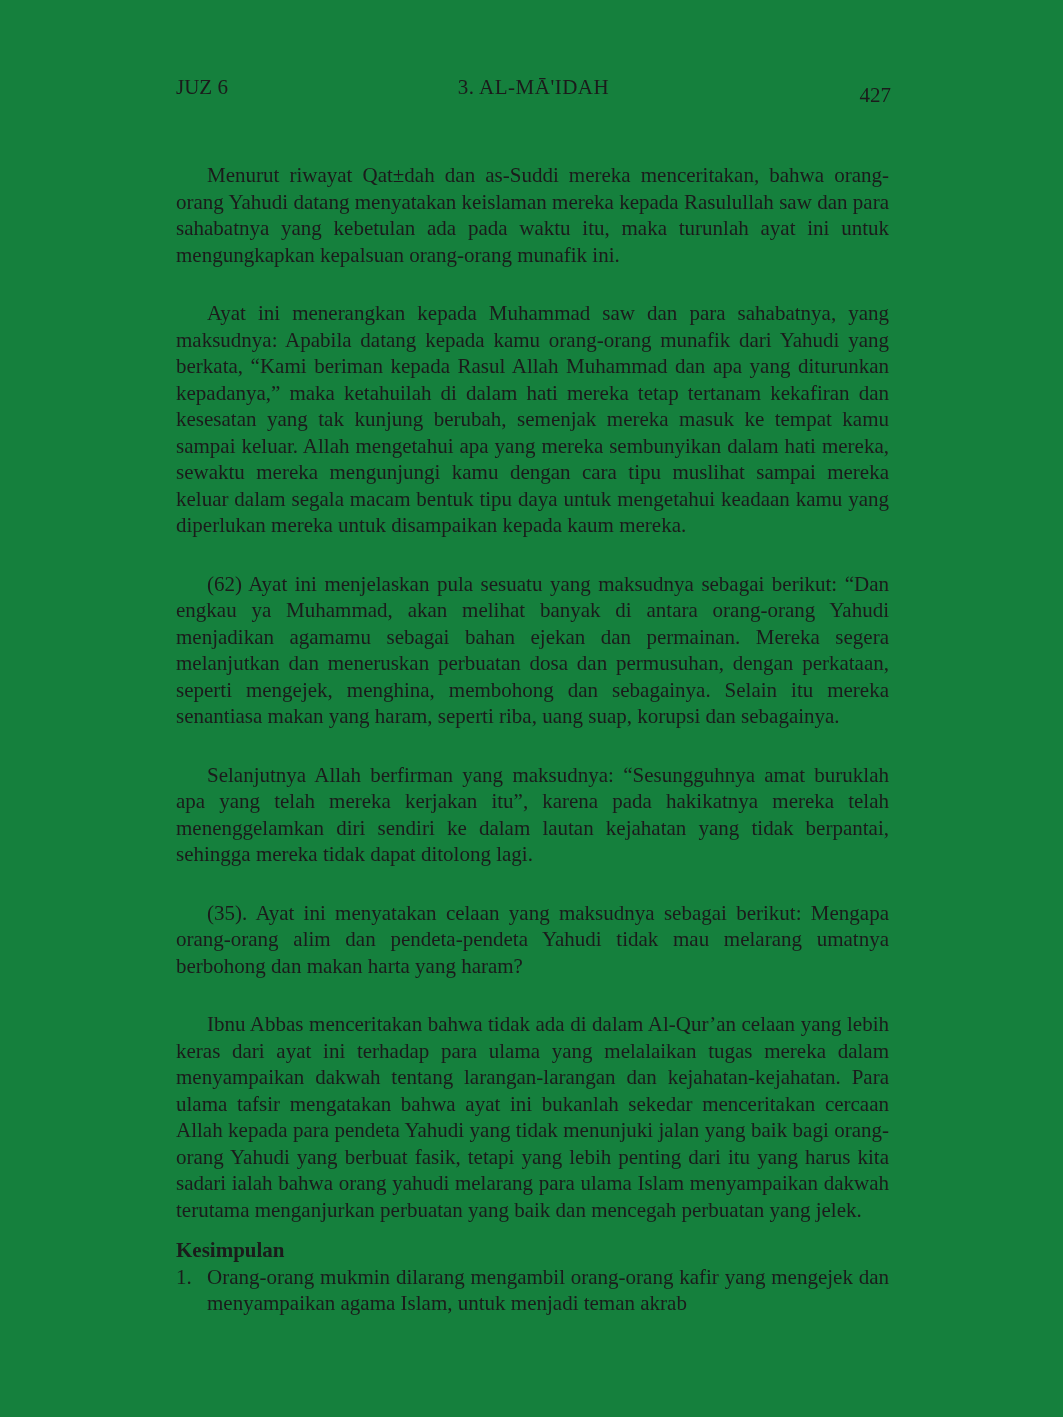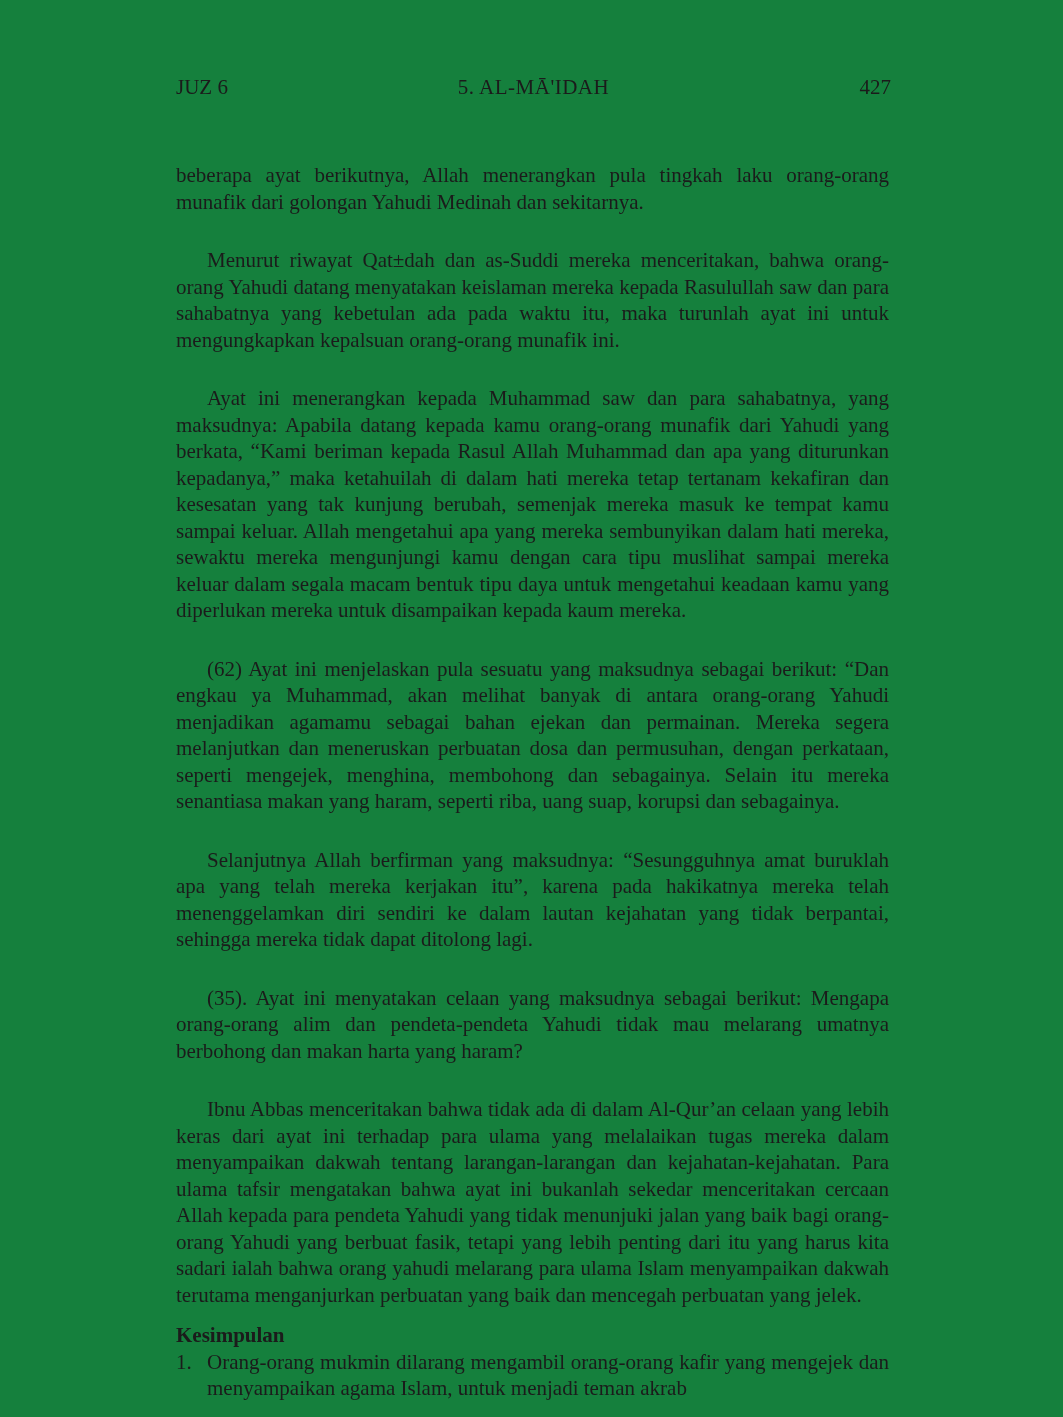--- a/index.html
+++ b/index.html
@@ -34,21 +34,21 @@
     position: absolute;
     left: 0;
     right: 0;
     top: 0;
     text-align: center;
     letter-spacing: 0.5px;
   }
   .header .pagenum {
     position: absolute;
     right: 0;
-    top: 0;
+    top: 8px;
   }
   .body-text {
     margin: 61px 174px 0 176px;
     font-size: 21px;
     line-height: 26.5px;
     text-align: justify;
   }
   .body-text p {
     margin: 0;
     padding: 0;
@@ -79,26 +79,25 @@
     top: 0;
   }
 </style>
 </head>
 <body>
 
 <div class="page">
 
   <div class="header">
     <span class="juz">JUZ 6</span>
-    <span class="title">5. AL-MĀ'IDAH</span>
+    <span class="title">3. AL-MĀ'IDAH</span>
     <span class="pagenum">427</span>
   </div>
 
   <div class="body-text">
-    <p>beberapa ayat berikutnya, Allah menerangkan pula tingkah laku orang-orang munafik dari golongan Yahudi Medinah dan sekitarnya.</p>
     <p class="indent">Menurut riwayat Qat±dah dan as-Suddi mereka menceritakan, bahwa orang-orang Yahudi datang menyatakan keislaman mereka kepada Rasulullah saw dan para sahabatnya yang kebetulan ada pada waktu itu, maka turunlah ayat ini untuk mengungkapkan kepalsuan orang-orang munafik ini.</p>
     <p class="indent">Ayat ini menerangkan kepada Muhammad saw dan para sahabatnya, yang maksudnya: Apabila datang kepada kamu orang-orang munafik dari Yahudi yang berkata, “Kami beriman kepada Rasul Allah Muhammad dan apa yang diturunkan kepadanya,” maka ketahuilah di dalam hati mereka tetap tertanam kekafiran dan kesesatan yang tak kunjung berubah, semenjak mereka masuk ke tempat kamu sampai keluar. Allah mengetahui apa yang mereka sembunyikan dalam hati mereka, sewaktu mereka mengunjungi kamu dengan cara tipu muslihat sampai mereka keluar dalam segala macam bentuk tipu daya untuk mengetahui keadaan kamu yang diperlukan mereka untuk disampaikan kepada kaum mereka.</p>
     <p class="indent">(62) Ayat ini menjelaskan pula sesuatu yang maksudnya sebagai berikut: “Dan engkau ya Muhammad, akan melihat banyak di antara orang-orang Yahudi menjadikan agamamu sebagai bahan ejekan dan permainan. Mereka segera melanjutkan dan meneruskan perbuatan dosa dan permusuhan, dengan perkataan, seperti mengejek, menghina, membohong dan sebagainya. Selain itu mereka senantiasa makan yang haram, seperti riba, uang suap, korupsi dan sebagainya.</p>
     <p class="indent">Selanjutnya Allah berfirman yang maksudnya: “Sesungguhnya amat buruklah apa yang telah mereka kerjakan itu”, karena pada hakikatnya mereka telah menenggelamkan diri sendiri ke dalam lautan kejahatan yang tidak berpantai, sehingga mereka tidak dapat ditolong lagi.</p>
     <p class="indent">(35). Ayat ini menyatakan celaan yang maksudnya sebagai berikut: Mengapa orang-orang alim dan pendeta-pendeta Yahudi tidak mau melarang umatnya berbohong dan makan harta yang haram?</p>
     <p class="indent">Ibnu Abbas menceritakan bahwa tidak ada di dalam Al-Qur’an celaan yang lebih keras dari ayat ini terhadap para ulama yang melalaikan tugas mereka dalam menyampaikan dakwah tentang larangan-larangan dan kejahatan-kejahatan. Para ulama tafsir mengatakan bahwa ayat ini bukanlah sekedar menceritakan cercaan Allah kepada para pendeta Yahudi yang tidak menunjuki jalan yang baik bagi orang-orang Yahudi yang berbuat fasik, tetapi yang lebih penting dari itu yang harus kita sadari ialah bahwa orang yahudi melarang para ulama Islam menyampaikan dakwah terutama menganjurkan perbuatan yang baik dan mencegah perbuatan yang jelek.</p>
   </div>
 
   <div class="conclusion-heading">Kesimpulan</div>
 

